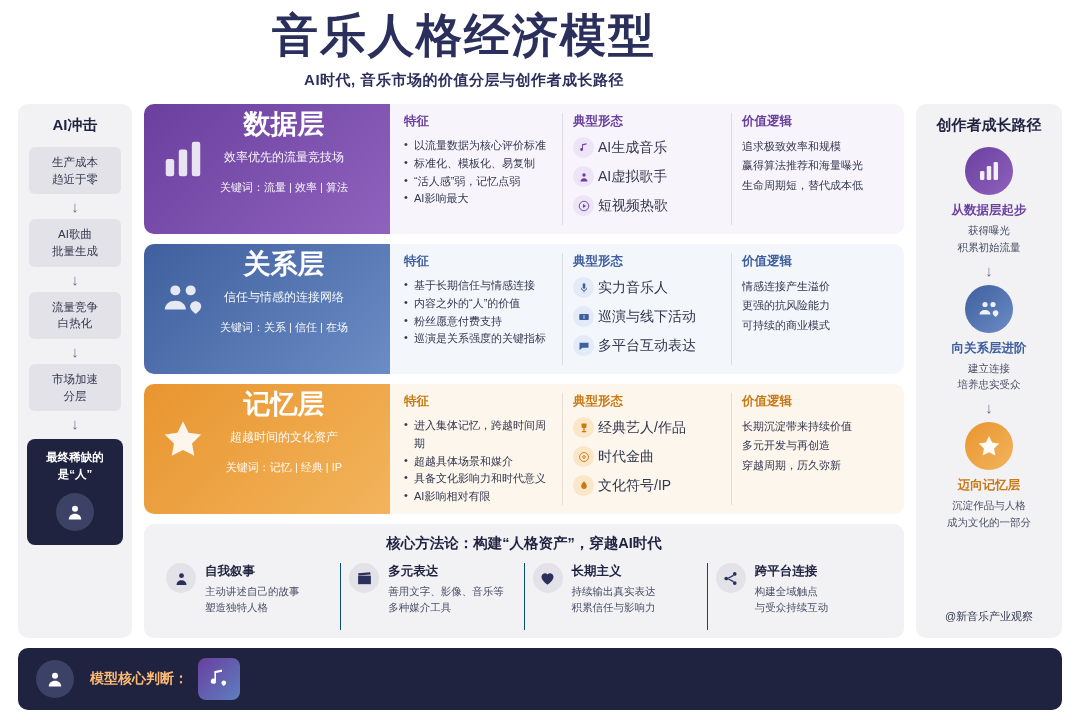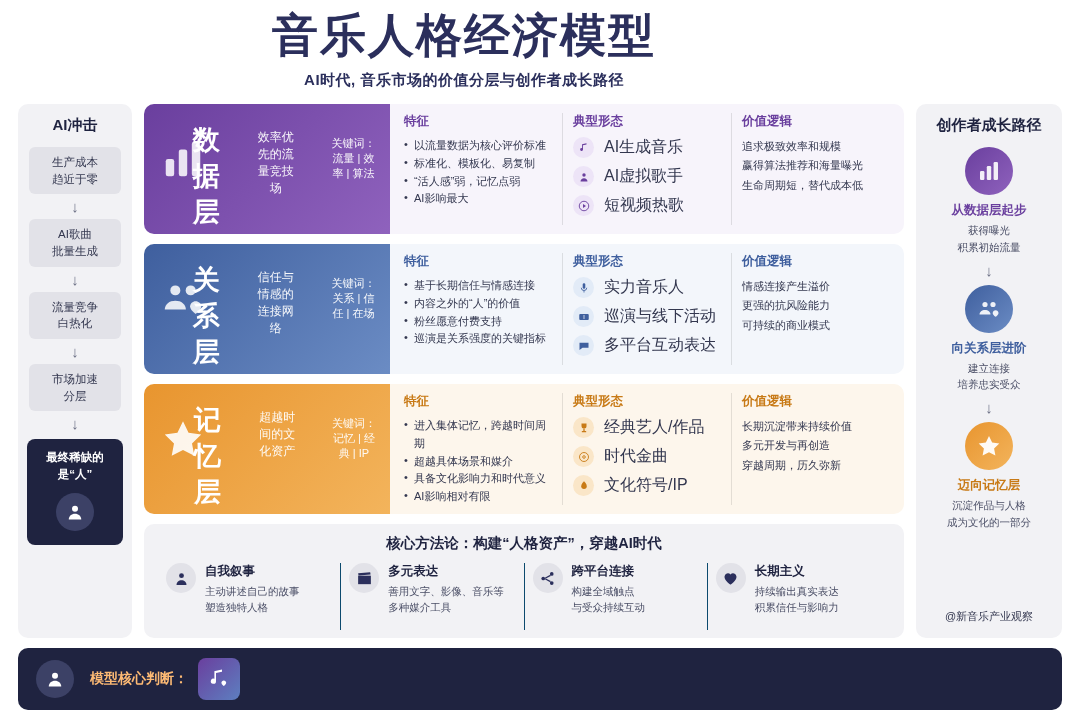--- a/index.html
+++ b/index.html
@@ -59,22 +59,22 @@
   }
 
   
   .center-col { flex: 1; display: flex; flex-direction: column; gap: 10px; }
 
   .layer {
     display: flex; border-radius: 10px; overflow: hidden;
     height: 130px;
   }
   .layer-left {
-    width: 246px; color: #fff; padding: 18px 14px;
-    display: flex; flex-direction: row; justify-content: flex-start;
+    width: 246px; color: #fff; padding: 2px 14px;
+    display: flex; flex-direction: column; justify-content: flex-start;
     position: relative;
   }
   .layer-left .lyr-icon {
     position: absolute; left: 16px; top: 32px;
   }
   .layer-title {
     font-size: 27px; font-weight: bold; text-align: center; margin-left: 34px;
   }
   .layer-sub {
     font-size: 12px; text-align: center; margin-top: 7px; margin-left: 34px;
@@ -92,22 +92,22 @@
   .panel-title { font-size: 12.5px; font-weight: bold; margin-bottom: 7px; }
   .bullets { list-style: none; }
   .bullets li {
     font-size: 11px; line-height: 1.62; color: #33374f;
     position: relative; padding-left: 10px;
   }
   .bullets li::before {
     content: "•"; position: absolute; left: 0; top: -1px;
   }
   .forms li {
-    display: flex; align-items: center; gap: 10px;
-    font-size: 16px; color: #33374f; margin-bottom: 8px;
+    display: flex; align-items: center; gap: 4px;
+    font-size: 14px; color: #33374f; margin-bottom: 8px;
     list-style: none;
   }
   .pill {
     width: 21px; height: 21px; border-radius: 50%;
     display: flex; align-items: center; justify-content: center;
     flex: 0 0 21px;
   }
   .value-lines p { font-size: 11px; line-height: 1.75; color: #33374f; }
 
   
@@ -447,40 +447,40 @@
                 </svg>
               </div>
               <div>
                 <div class="m-name">多元表达</div>
                 <div class="m-desc">善用文字、影像、音乐等<br>多种媒介工具</div>
               </div>
             </div>
             <div class="method-item">
               <div class="m-circle">
                 <svg width="17" height="17" viewBox="0 0 24 24" fill="#2b2f5c">
+                  <path d="M12 20.5S3.5 15 3.5 9.4A4.9 4.9 0 0 1 12 6.3a4.9 4.9 0 0 1 8.5 3.1C20.5 15 12 20.5 12 20.5z"></path>
+                </svg>
+              </div>
+              <div>
+                <div class="m-name">长期主义</div>
+                <div class="m-desc">持续输出真实表达<br>积累信任与影响力</div>
+              </div>
+            </div>
+            <div class="method-item">
+              <div class="m-circle">
+                <svg width="17" height="17" viewBox="0 0 24 24" fill="#2b2f5c">
                   <circle cx="18" cy="5.5" r="2.6"></circle>
                   <circle cx="18" cy="18.5" r="2.6"></circle>
                   <circle cx="6" cy="12" r="2.6"></circle>
                   <path d="M8.2 10.8l7.6-4 .8 1.6-7.6 4zM8.2 13.2l7.6 4 .8-1.6-7.6-4z"></path>
                 </svg>
               </div>
               <div>
                 <div class="m-name">跨平台连接</div>
                 <div class="m-desc">构建全域触点<br>与受众持续互动</div>
-              </div>
-            </div>
-            <div class="method-item">
-              <div class="m-circle">
-                <svg width="17" height="17" viewBox="0 0 24 24" fill="#2b2f5c">
-                  <path d="M12 20.5S3.5 15 3.5 9.4A4.9 4.9 0 0 1 12 6.3a4.9 4.9 0 0 1 8.5 3.1C20.5 15 12 20.5 12 20.5z"></path>
-                </svg>
-              </div>
-              <div>
-                <div class="m-name">长期主义</div>
-                <div class="m-desc">持续输出真实表达<br>积累信任与影响力</div>
               </div>
             </div>
           </div>
       </div>
 
     </div>
 
     <div class="right-col">
       <div class="col-head">创作者成长路径</div>
 

